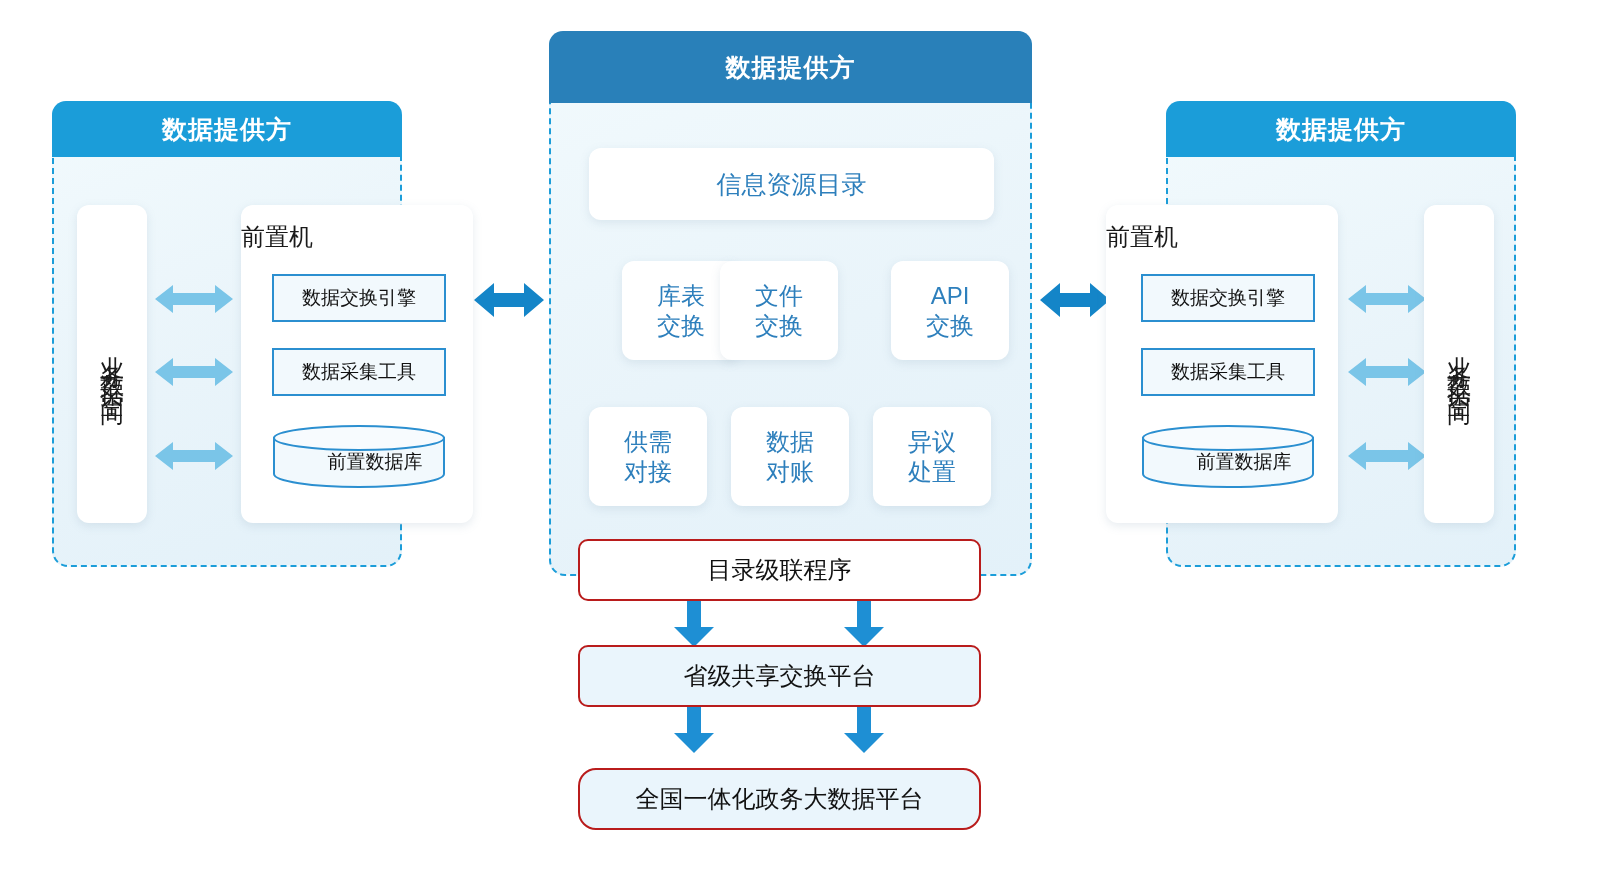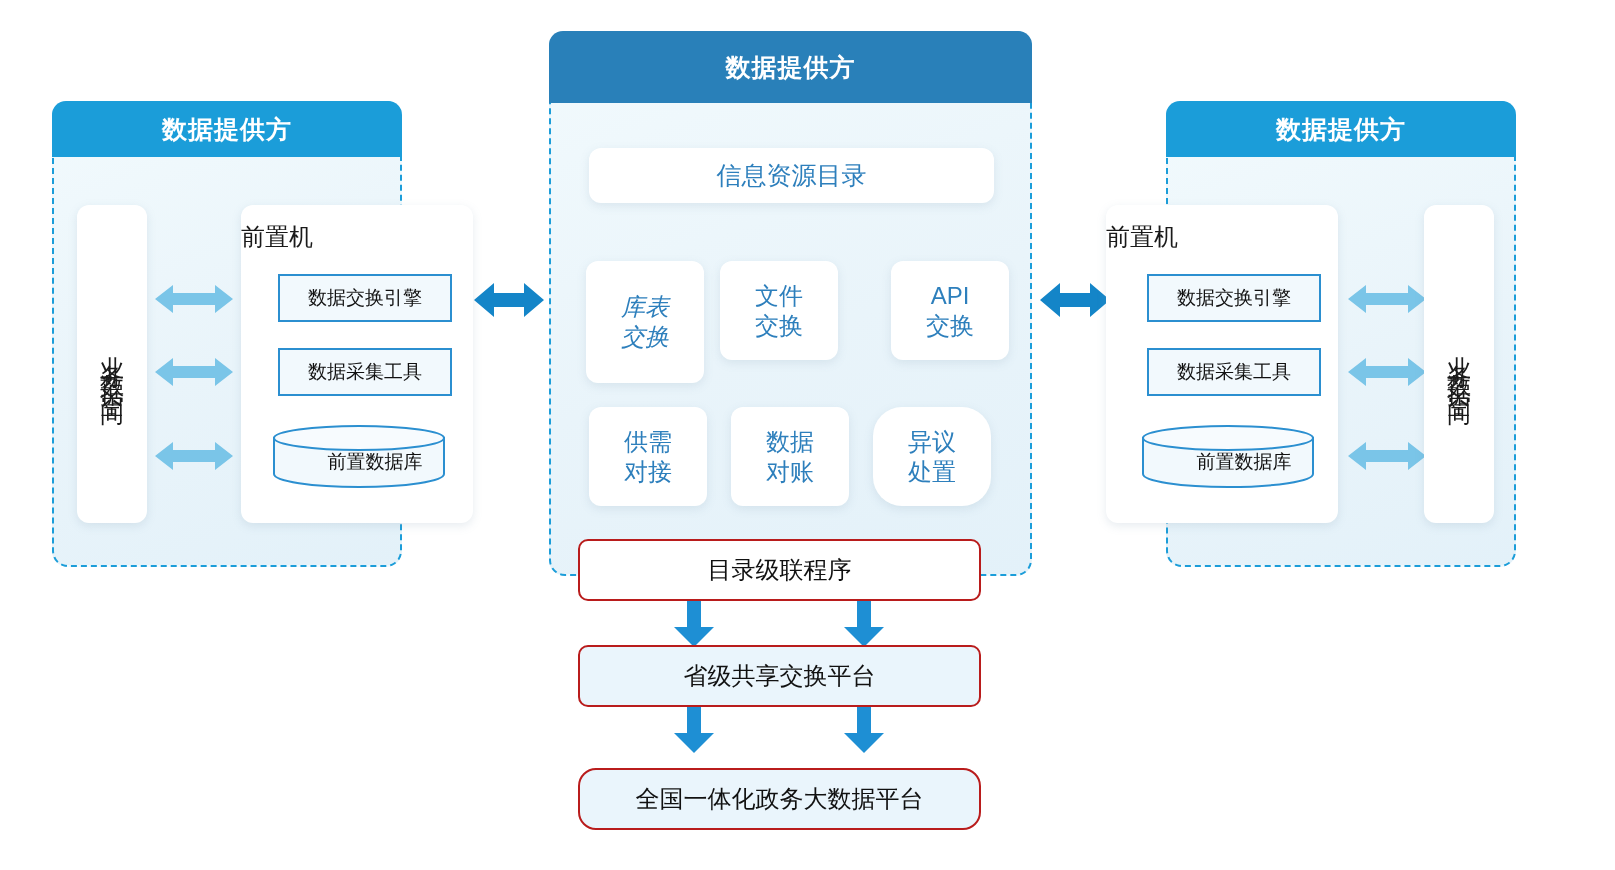--- a/index.html
+++ b/index.html
@@ -61,21 +61,20 @@
   }
 
   
   .module{
     position:absolute;
     border:2px solid #2b8fd0;
     background:#f2f9fd;
     display:flex;align-items:center;justify-content:center;
     font-size:19px;color:#111111;
     box-sizing:border-box;
-    margin-left:6px;
   }
 
   
   .db{
     position:absolute;
     box-sizing:border-box;
   }
   .db svg{position:absolute;left:0;top:0;}
   .db span{
     position:absolute;left:16px;top:0;width:100%;height:100%;
@@ -175,45 +174,45 @@
       <polygon points="0,18 20,1 20,11 50,11 50,1 70,18 50,35 50,25 20,25 20,35" fill="#1485c8"></polygon>
     </svg>
   </div>
 
   <div class="panel" style="left:549px;top:31px;width:483px;height:545px;">
     <div class="panel-header center-header" style="width:483px;height:72px;">
       <span>数据提供方</span>
     </div>
   </div>
 
-  <div class="catalog" style="left:589px;top:148px;width:405px;height:55px;">
+  <div class="catalog" style="left:589px;top:148px;width:405px;height:72px;">
     <span>信息资源目录</span>
   </div>
 
-  <div class="feat" style="left:586px;top:261px;width:118px;height:122px;font-style:italic;">
+  <div class="feat" style="left:622px;top:261px;width:118px;height:99px;">
     <span>库表</span>
     <span>交换</span>
   </div>
   <div class="feat" style="left:720px;top:261px;width:118px;height:99px;">
     <span>文件</span>
     <span>交换</span>
   </div>
   <div class="feat" style="left:873px;top:261px;width:118px;height:99px;margin-left:18px;">
     <span>API</span>
     <span>交换</span>
   </div>
   <div class="feat" style="left:589px;top:407px;width:118px;height:99px;">
     <span>供需</span>
     <span>对接</span>
   </div>
   <div class="feat" style="left:731px;top:407px;width:118px;height:99px;">
     <span>数据</span>
     <span>对账</span>
   </div>
-  <div class="feat" style="left:873px;top:407px;width:118px;height:99px;border-radius:29px;">
+  <div class="feat" style="left:873px;top:407px;width:118px;height:99px;">
     <span>异议</span>
     <span>处置</span>
   </div>
 
   <div class="arrow" style="left:1040px;top:282px;">
     <svg width="70" height="36" viewBox="0 0 70 36">
       <polygon points="0,18 20,1 20,11 50,11 50,1 70,18 50,35 50,25 20,25 20,35" fill="#1485c8"></polygon>
     </svg>
   </div>
 

